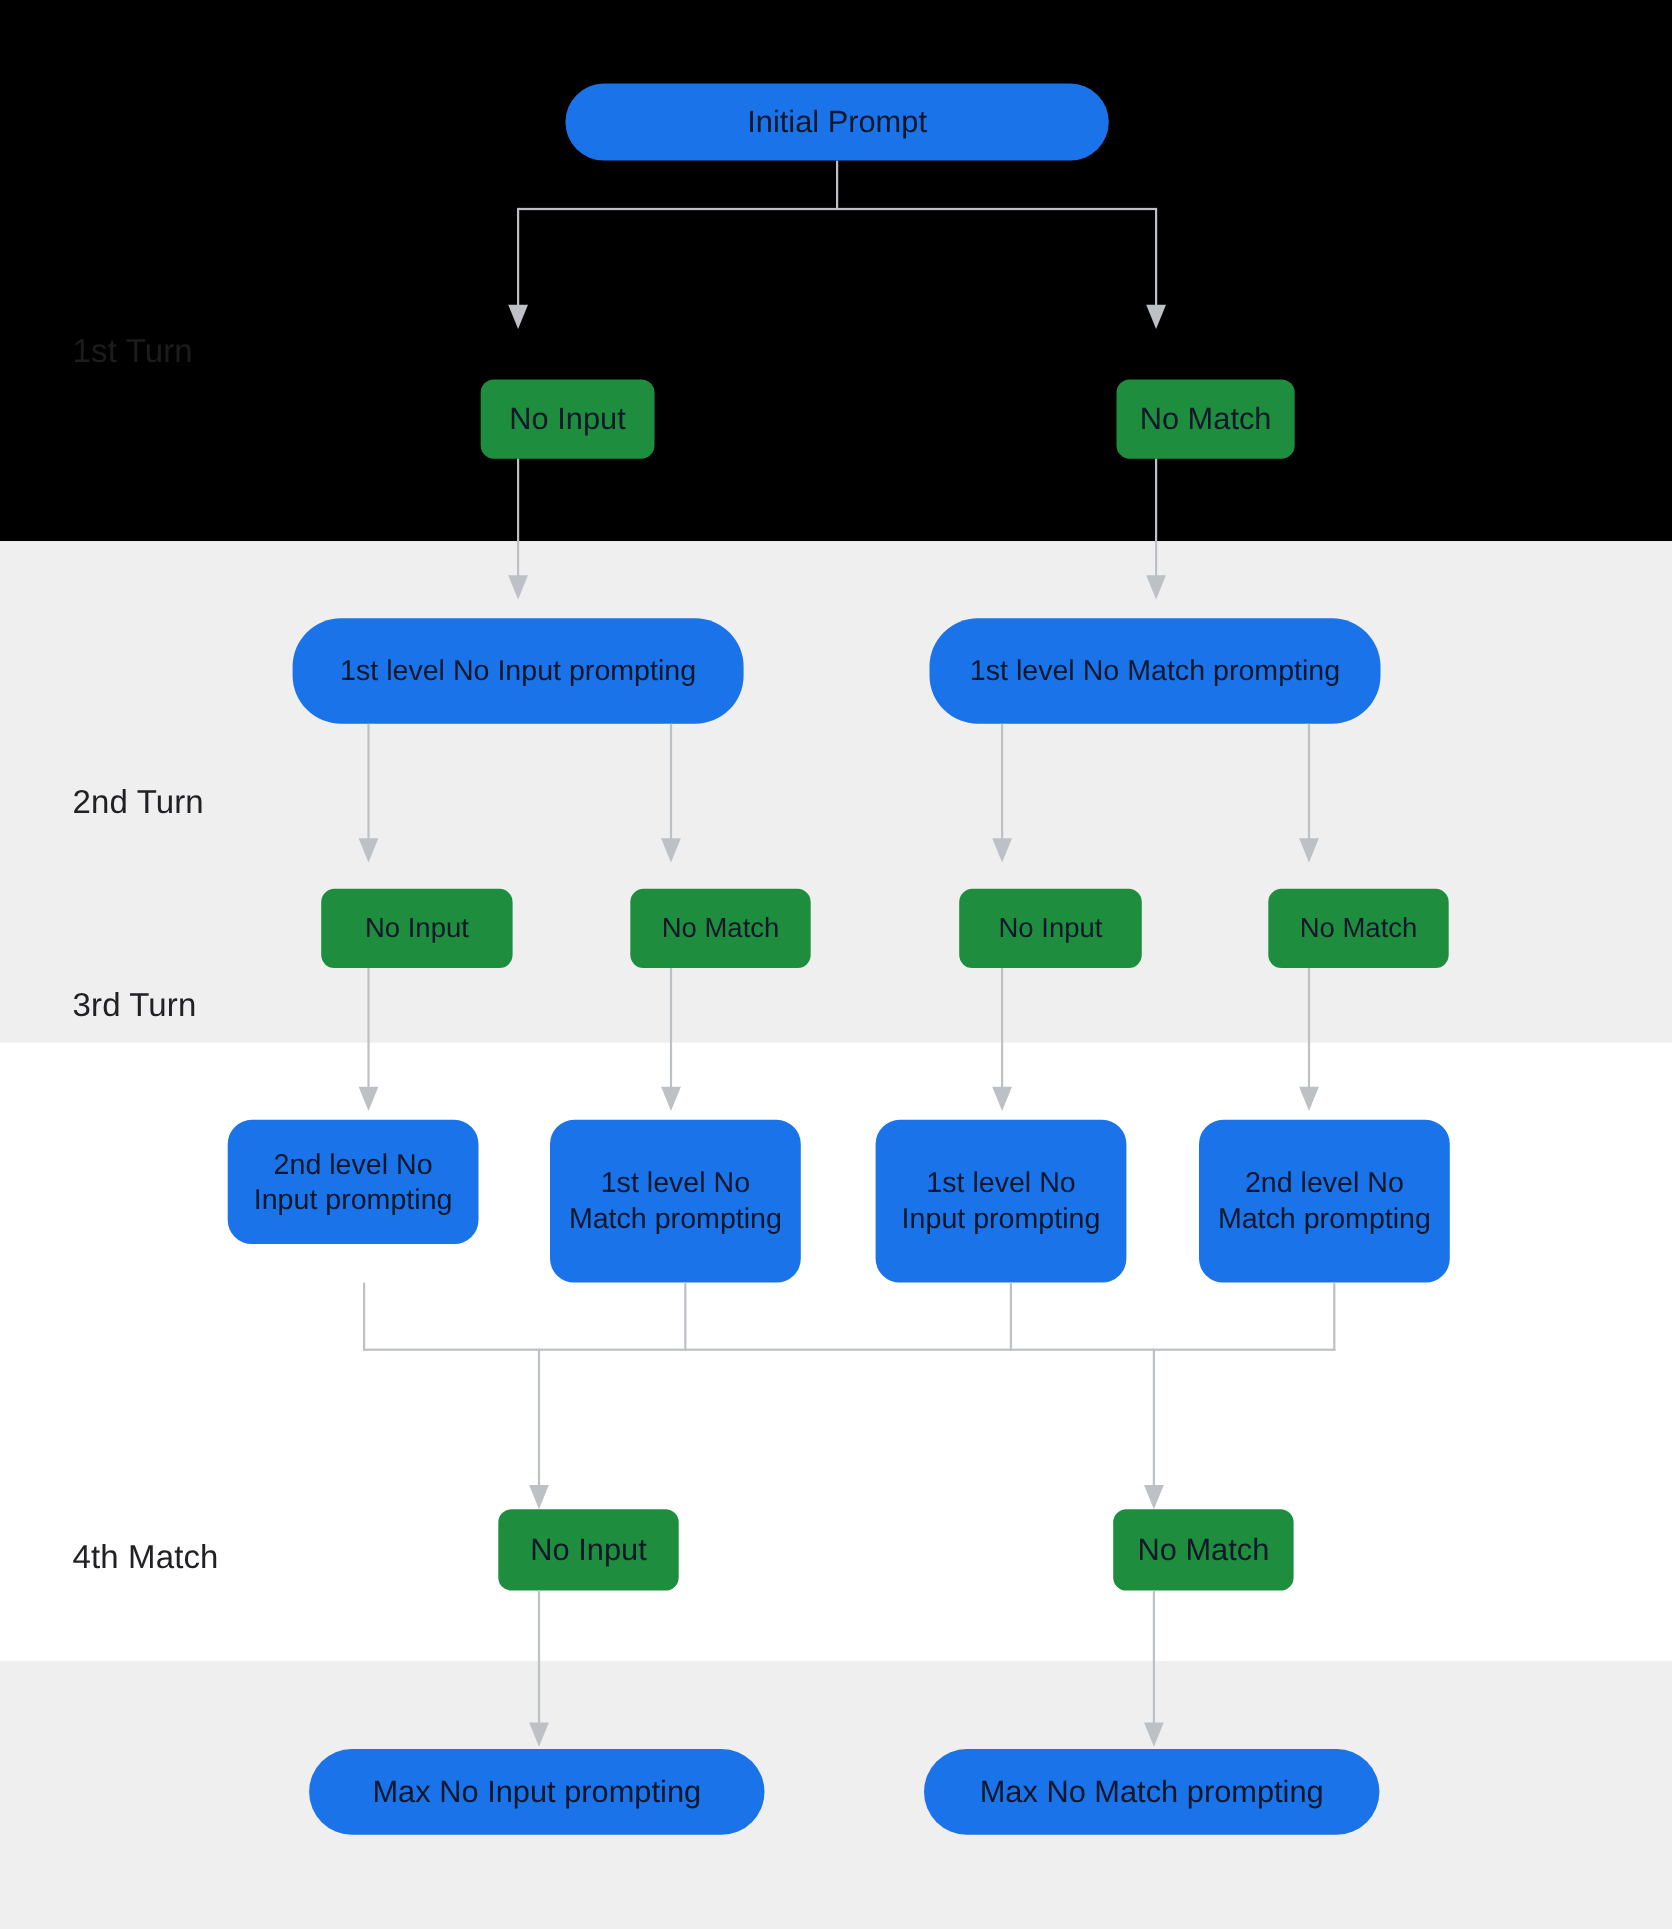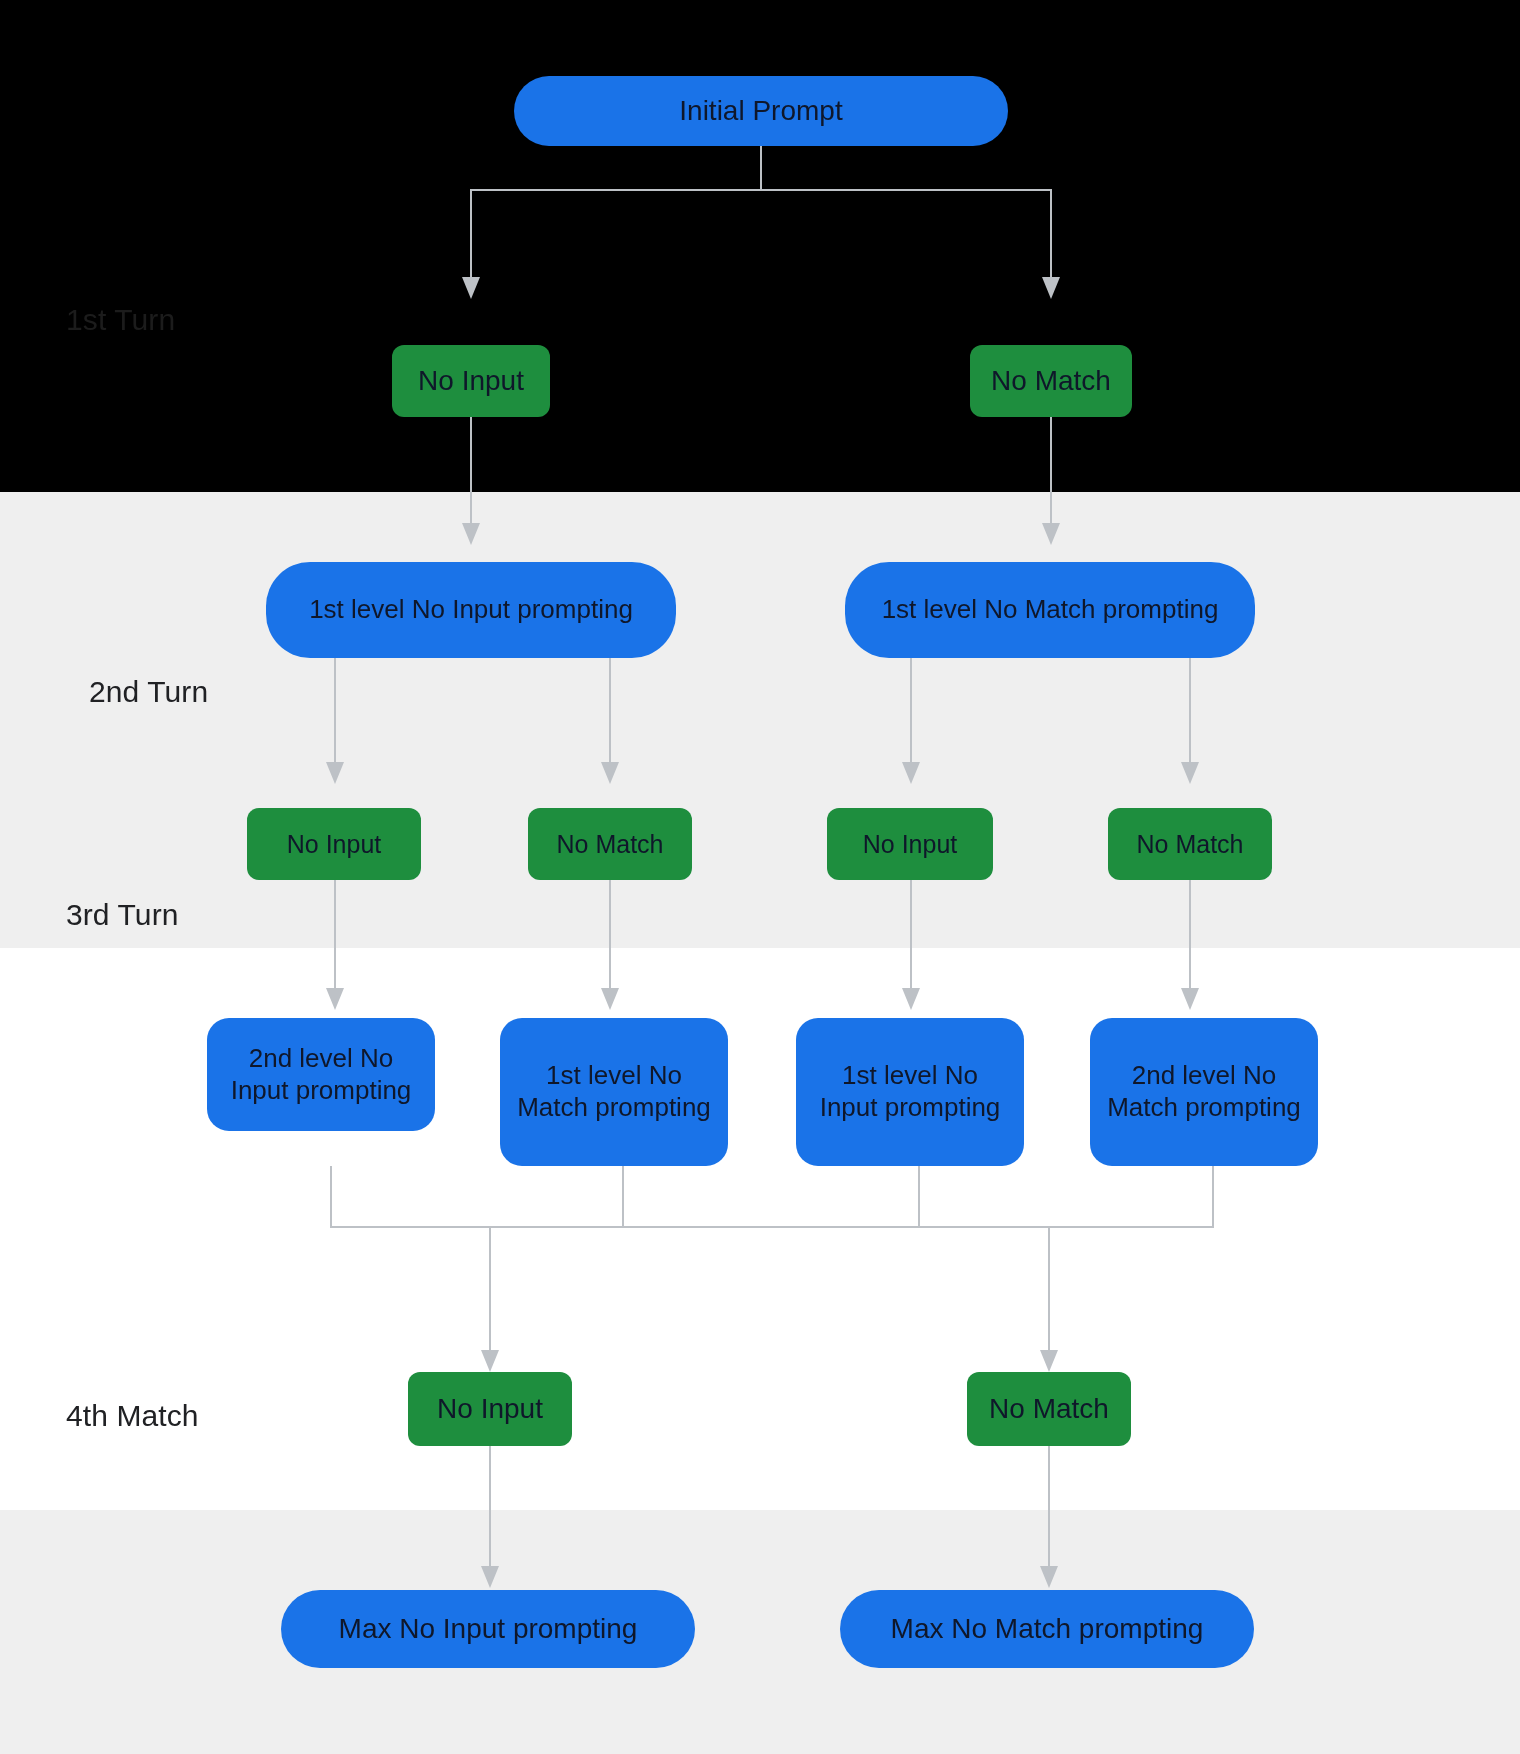--- a/index.html
+++ b/index.html
@@ -34,21 +34,21 @@
     position:absolute;
     display:flex;
     align-items:center;
     justify-content:center;
     text-align:center;
     color:#0f172a;
     box-sizing:border-box;
     line-height:1.22;
   }
   .node-blue{background:#1a73e8;}
-  .node-green{background:#1e8e3e;}
+  .node-green{background:#1e8e3e;margin-left:45px;}
 
   .pill{border-radius:44px;}
   .rrect{border-radius:12px;}
   .rrect-lg{border-radius:22px;}
 
   .fs-28{font-size:28px;}
   .fs-26{font-size:26px;text-align:center;}
   .fs-25{font-size:25px;}
 
   
@@ -66,21 +66,21 @@
 <body>
 
 <div id="stage">
 
   <div class="band band-black" style="top:0px;height:492px;"></div>
   <div class="band band-gray" style="top:492px;height:456px;"></div>
   <div class="band band-white" style="top:948px;height:562px;"></div>
   <div class="band band-gray" style="top:1510px;height:244px;"></div>
 
   <div class="turn-label on-black" style="left:66px;top:303px;">1st Turn</div>
-  <div class="turn-label" style="left:66px;top:675px;margin-left:23px;">2nd Turn</div>
+  <div class="turn-label" style="left:66px;top:713px;">2nd Turn</div>
   <div class="turn-label" style="left:66px;top:898px;">3rd Turn</div>
   <div class="turn-label" style="left:66px;top:1399px;">4th Match</div>
 
   <div class="vline" style="left:760px;top:146px;height:44px;"></div>
 
   <div class="hline" style="left:471px;top:189px;width:580px;"></div>
 
   <div class="vline" style="left:470px;top:189px;height:90px;"></div>
   <div class="arrow" style="left:462px;top:277px;"></div>
 

